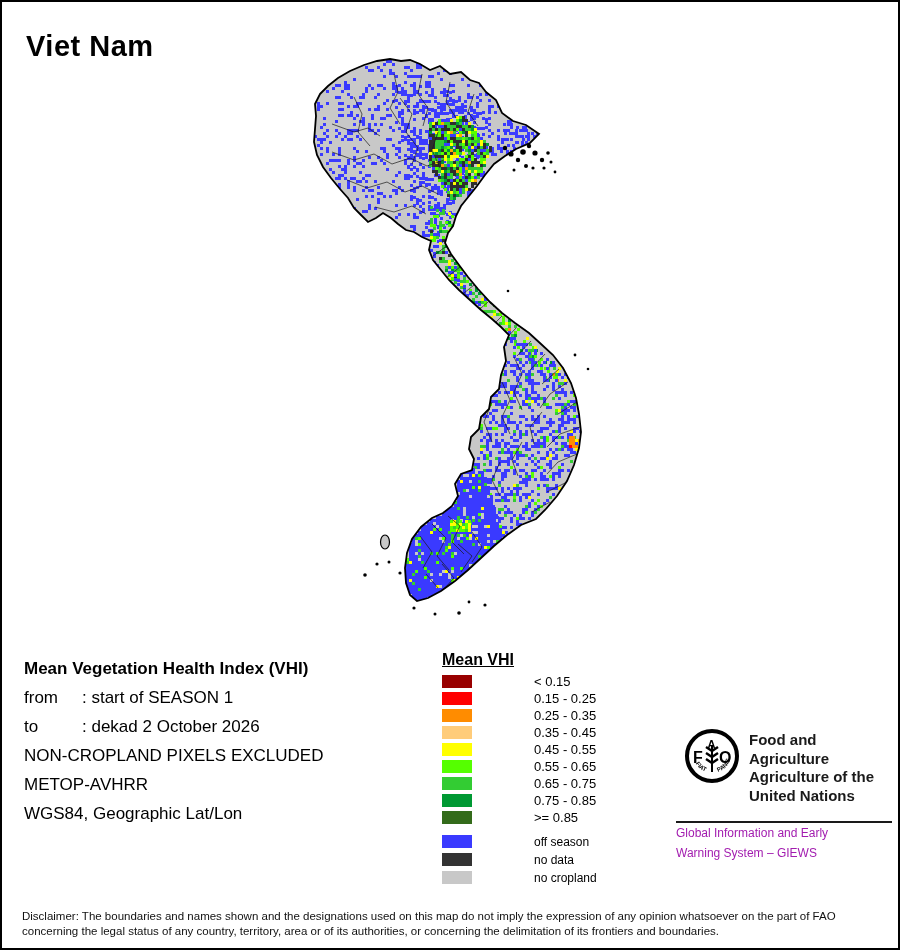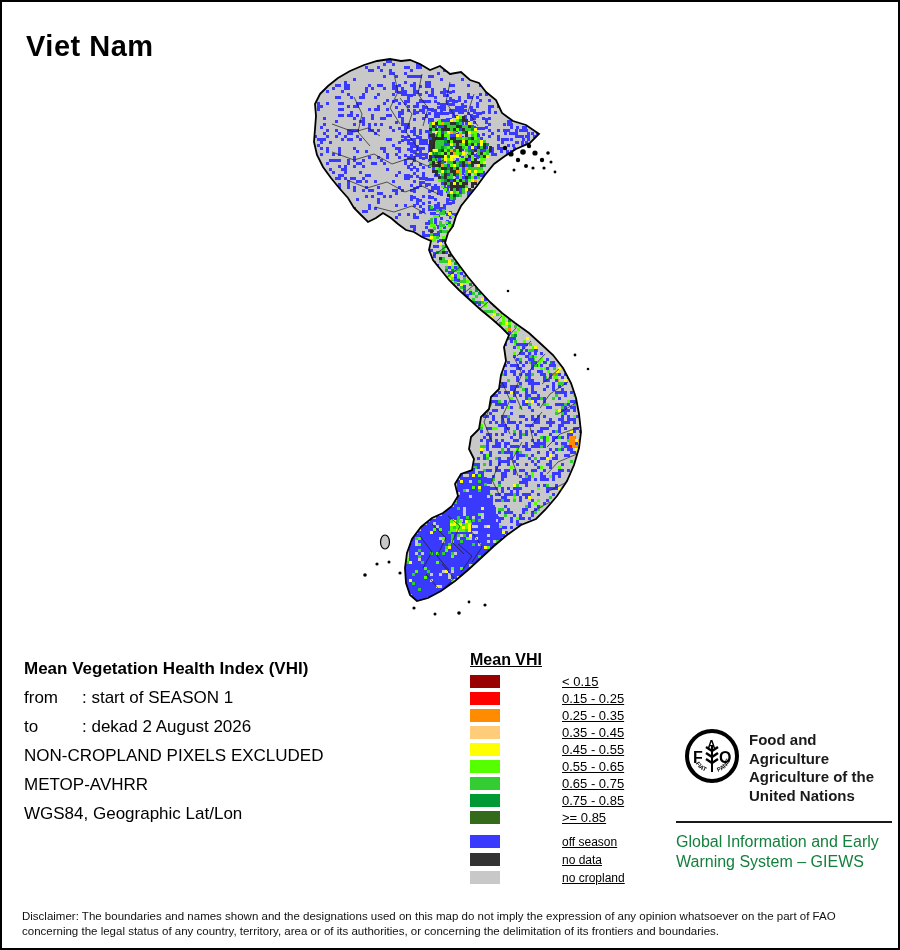--- a/index.html
+++ b/index.html
@@ -10,36 +10,36 @@
   }
   .title{
     position:absolute;left:24px;top:28px;font-size:29px;font-weight:bold;
     letter-spacing:0.5px;
   }
   #map{position:absolute;left:0;top:0;z-index:1;}
   .meta{position:absolute;left:22px;top:652px;z-index:2;font-size:17px;}
   .meta .mline{height:29px;line-height:29px;white-space:pre;}
   .meta .mhead{font-weight:bold;}
   .meta .mlabel{display:inline-block;width:58px;}
-  .vhi-legend{position:absolute;left:468px;top:649px;z-index:2;text-decoration:underline;}
+  .vhi-legend{position:absolute;left:440px;top:649px;z-index:2;}
   .vhi-legend .lhead{
     font-size:16px;font-weight:bold;text-decoration:underline;margin-bottom:6px;
   }
   .lrow{display:flex;align-items:center;margin-bottom:4px;height:13px;gap:48px;}
   .lrow .sw{width:30px;height:13px;display:inline-block;flex:0 0 30px;}
   .lrow .ll{font-size:13px;padding-left:14px;white-space:nowrap;}
   .extra-legend{margin-top:11px;}
   .extra-legend .lrow{margin-bottom:5px;height:13px;}
   .extra-legend .ll{font-size:12px;}
   .fao{position:absolute;left:674px;top:726px;z-index:2;width:216px;}
   .fao-top{display:flex;align-items:flex-start;}
   .fao-logo{flex:0 0 56px;margin-left:8px;}
   .fao-org{margin-left:9px;font-size:15px;font-weight:bold;line-height:18.5px;padding-top:3px;color:#1a1a1a;}
   .fao-rule{height:2px;background:#1a1a1a;margin-top:16px;}
-  .fao-giews{margin-top:9px;font-size:16px;line-height:20px;color:#15803d;}
+  .fao-giews{font-size:12px;line-height:20px;color:#a21caf;}
   .disclaimer{
     position:absolute;left:20px;top:907px;width:860px;z-index:2;
     font-size:11.5px;line-height:15px;color:#111;
   }
 </style>
 </head>
 <body>
 
 <div class="page">
 
@@ -3048,21 +3048,21 @@
       <circle cx="457" cy="611" r="1.8"></circle>
         <circle cx="467" cy="600" r="1.4"></circle>
       <circle cx="483" cy="603" r="1.6"></circle>
       <ellipse cx="383" cy="540" rx="4.5" ry="7" fill="#C8C8C8" stroke="#000" stroke-width="1.2"></ellipse>
     </g>
   </svg>
 
   <div class="meta">
     <div class="mline mhead">Mean Vegetation Health Index (VHI)</div>
     <div class="mline"><span class="mlabel">from</span><span>: start of SEASON 1</span></div>
-    <div class="mline"><span class="mlabel">to</span><span>: dekad 2 August 2026</span></div>
+    <div class="mline"><span class="mlabel">to</span><span>: dekad 2 October 2026</span></div>
     <div class="mline">NON-CROPLAND PIXELS EXCLUDED</div>
     <div class="mline">METOP-AVHRR</div>
     <div class="mline">WGS84, Geographic Lat/Lon</div>
   </div>
 
   <div class="vhi-legend">
     <div class="lhead">Mean VHI</div>
 
     <div class="lrow">
         <span class="sw" style="background-color: rgb(153, 0, 0);"></span>

